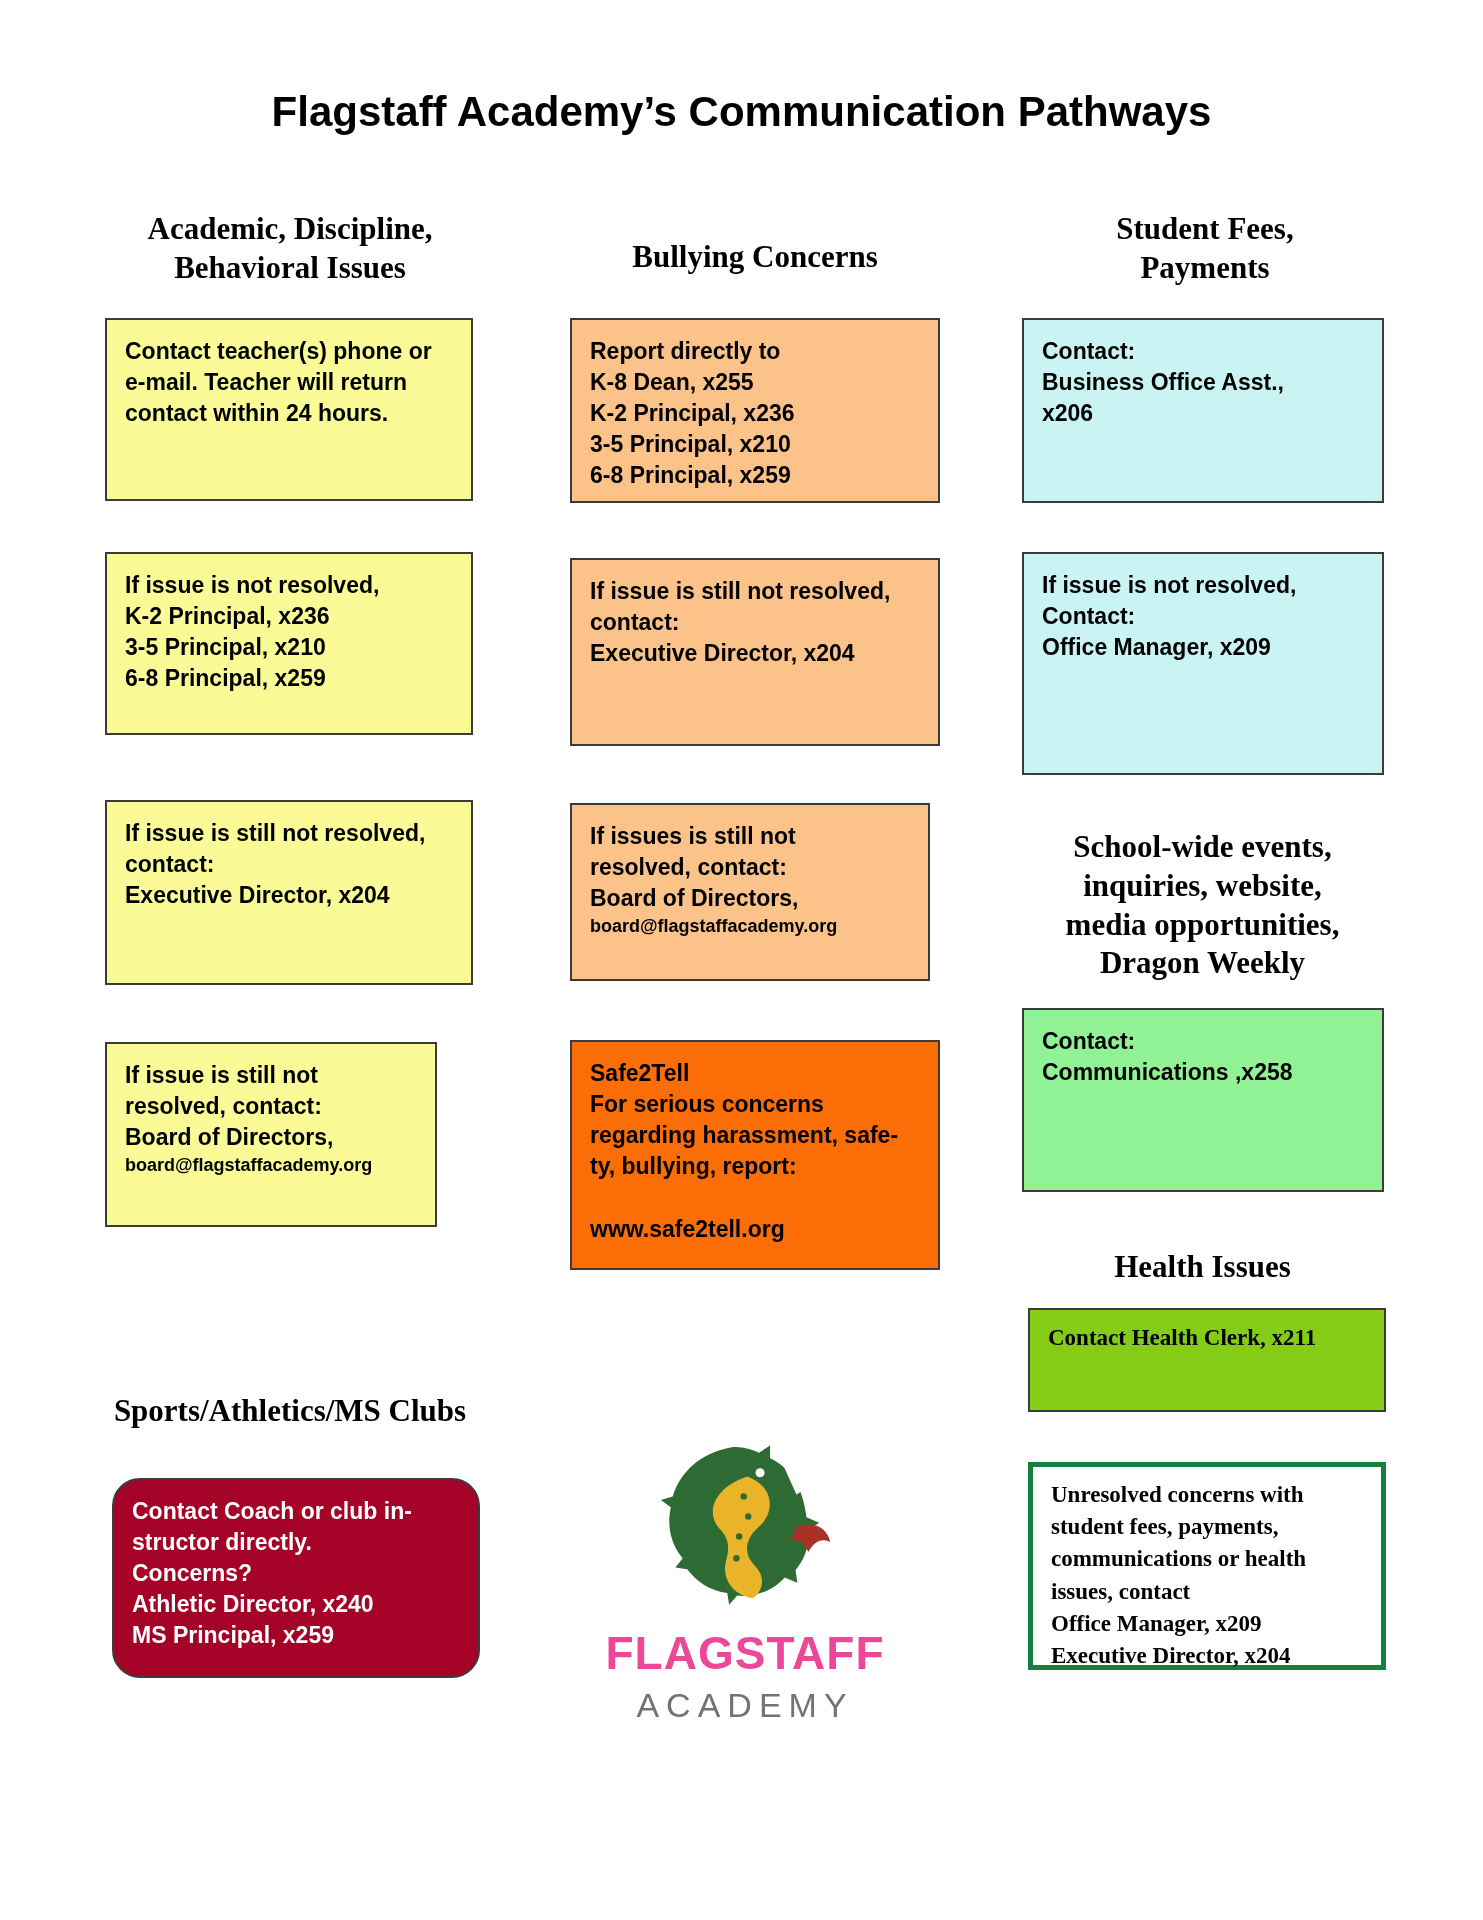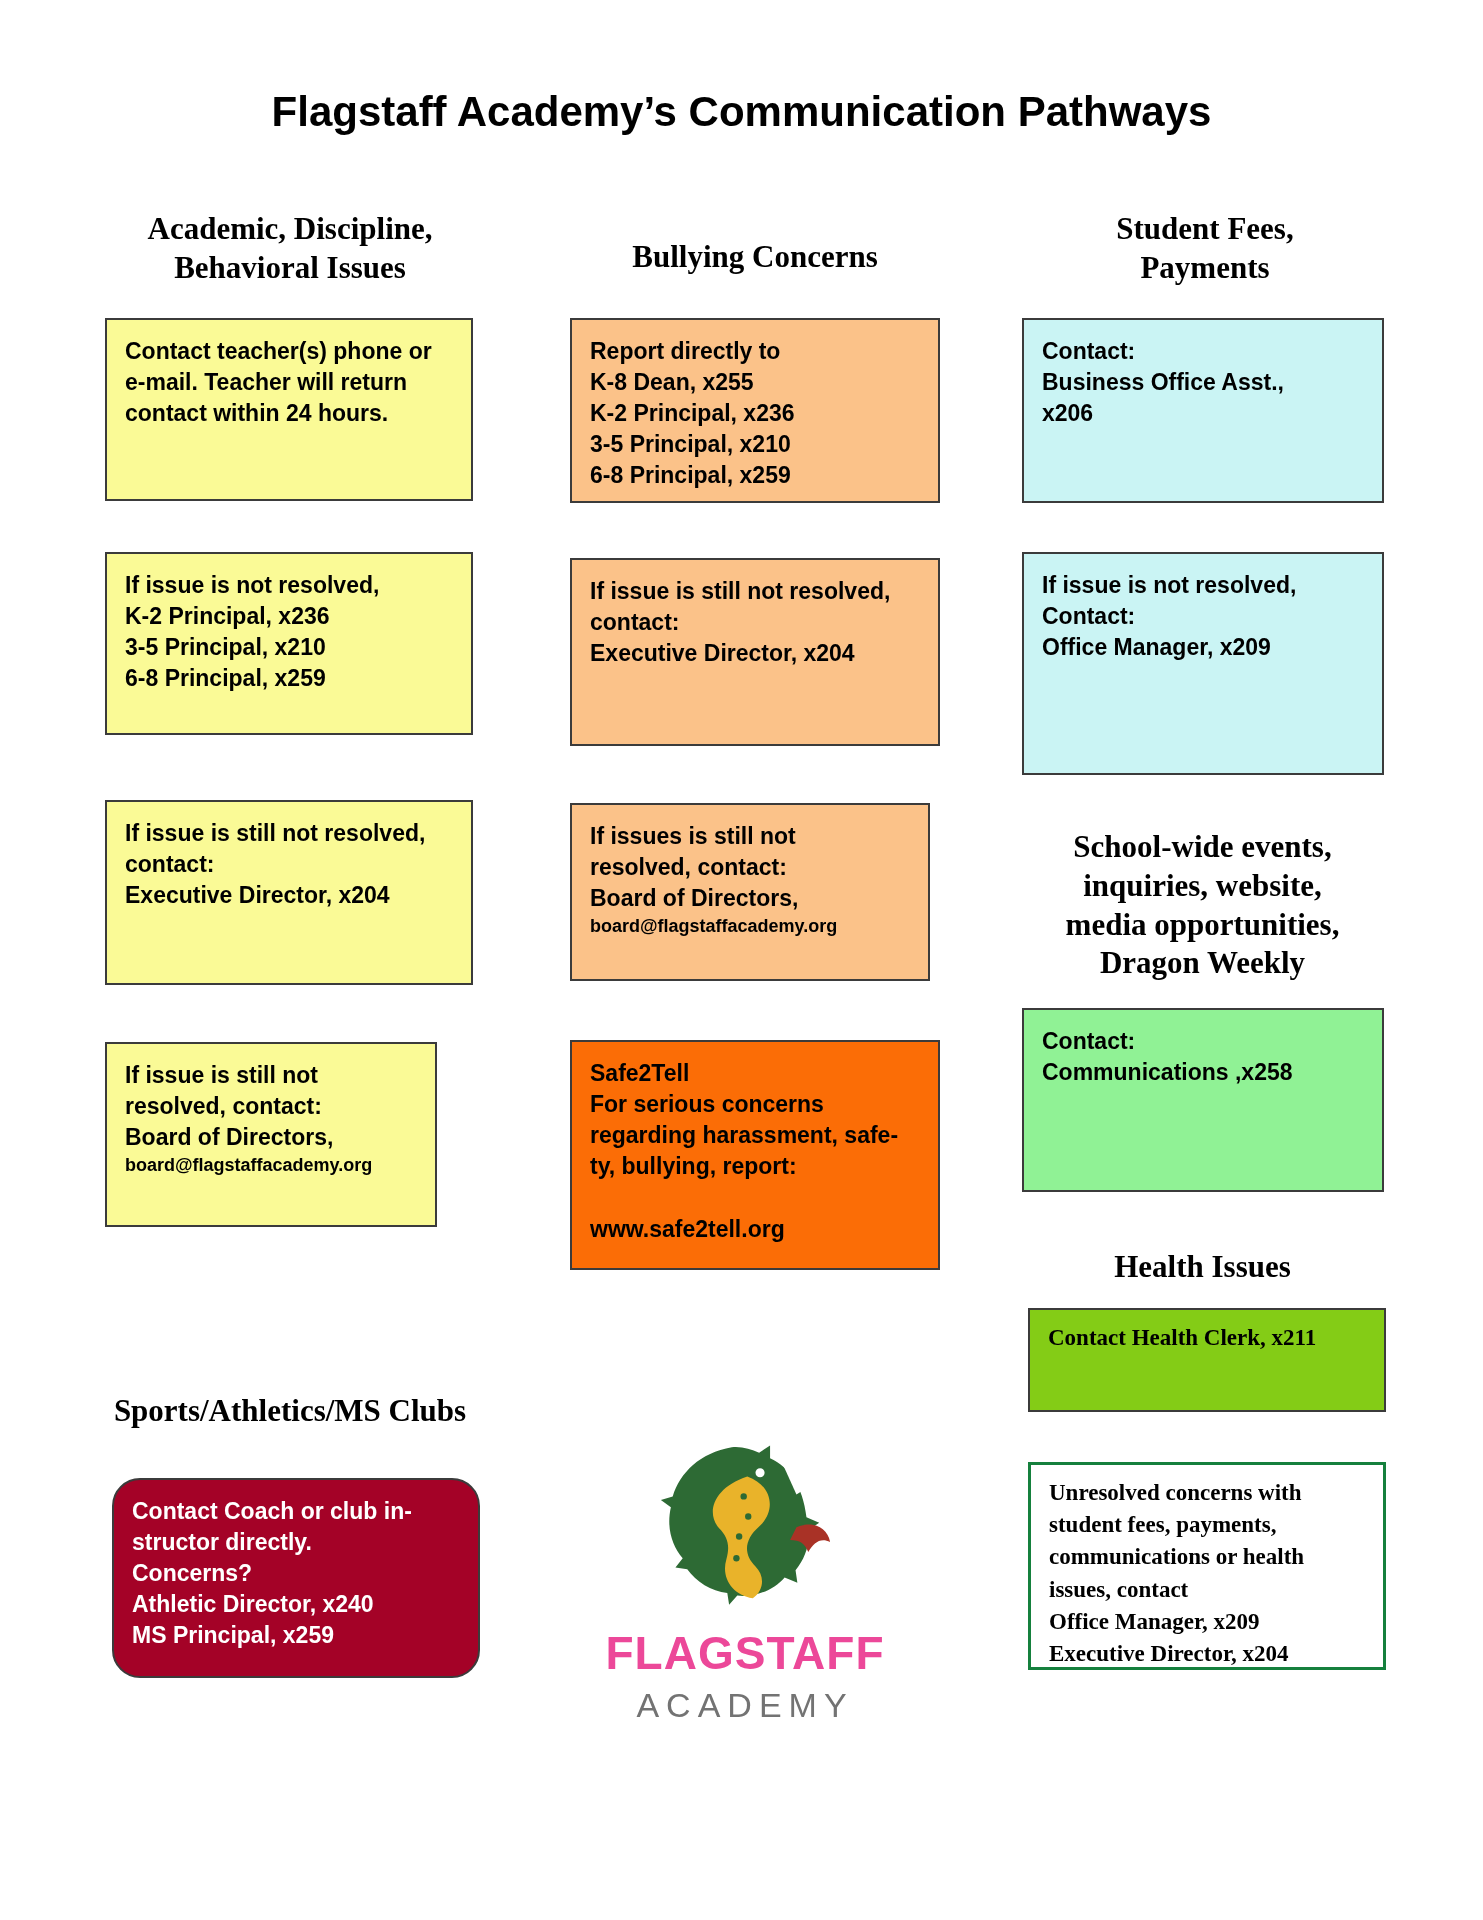--- a/index.html
+++ b/index.html
@@ -57,21 +57,21 @@
     font-size: 23px;
     line-height: 1.4;
   }
   .yellow   { background: #FAFA96; }
   .peach    { background: #FBC289; }
   .orange   { background: #FB6D06; }
   .cyan     { background: #CAF4F4; }
   .green    { background: #90F295; }
   .lavender { background: #84cc16; }
   .crimson  { background: #A40227; color: #ffffff; }
-  .white-box { background: #ffffff; border: 3px solid #15803d; }
+  .white-box { background: #ffffff; border: 5px solid #15803d; }
   .url-line {
     font-family: "Liberation Sans", sans-serif;
     font-weight: bold;
     font-size: 23px;
     margin-top: 34px;
   }
   .logo {
     position: absolute;
     left: 595px;
     top: 1440px;

